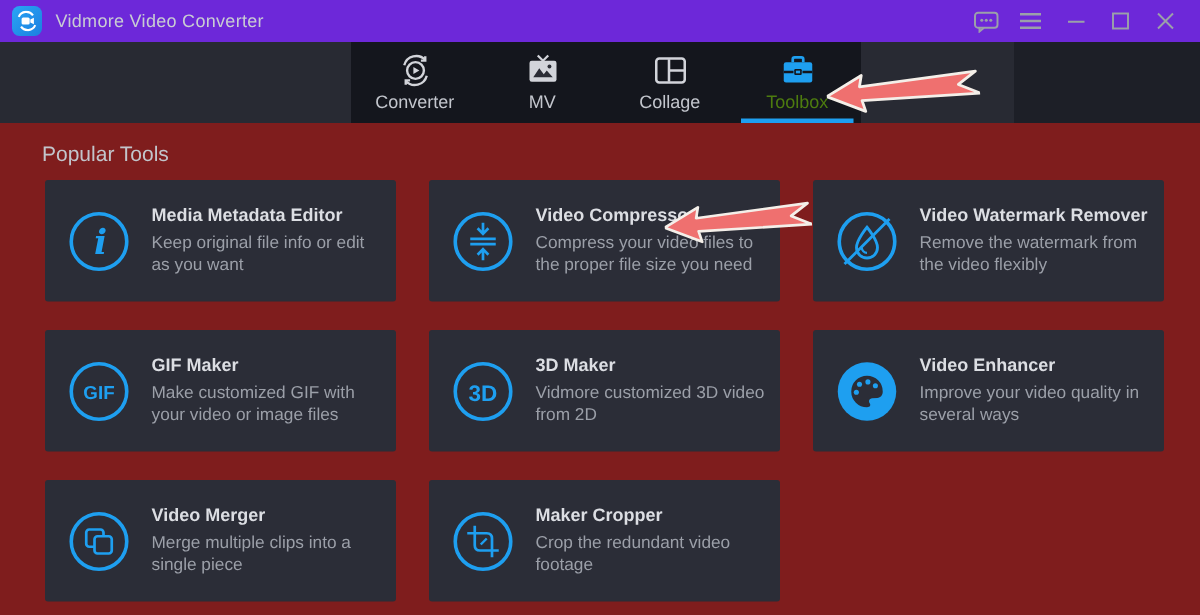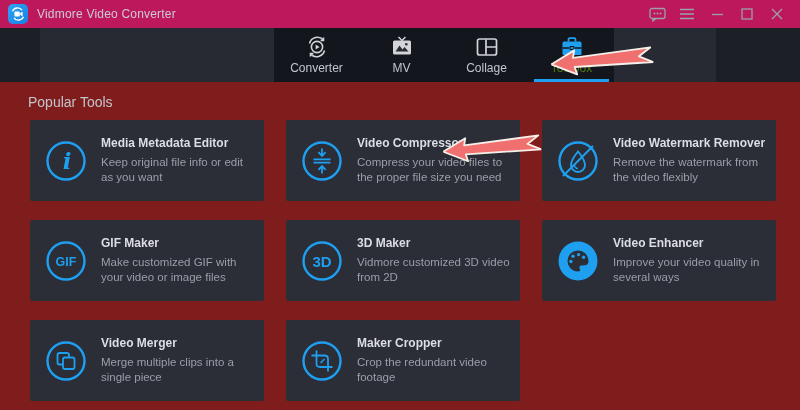--- a/index.html
+++ b/index.html
@@ -2,32 +2,32 @@
 <html><head>
 <meta charset="utf-8">
 <style>
   * { margin:0; padding:0; box-sizing:border-box; }
   html,body { width:800px; height:410px; overflow:hidden; background:#1d1f27;
     font-family:"Liberation Sans", sans-serif; }
   #app { position:relative; width:800px; height:410px; background:#1d1f27; }
 
   
   .titlebar { position:absolute; left:0; top:0; width:800px; height:28px;
-    background:#be185d; display:flex; align-items:center; }
+    background:#6d28d9; display:flex; align-items:center; }
   .logo { width:20px; height:20px; margin:0 0 0 8px; border-radius:5px;
     background:linear-gradient(135deg,#2aa5f5,#1b7fe0);
     display:flex; align-items:center; justify-content:center; }
   .app-title { color:#c9ccd3; font-size:12px; margin-left:9px; letter-spacing:.2px; }
   .win-controls { margin-left:auto; display:flex; align-items:center; gap:0; padding-right:8px; }
   .wc-btn { width:30px; height:26px; display:flex; align-items:center; justify-content:center;
     color:#9ba0a9; cursor:default; }
   .wc-btn svg { display:block; }
 
   
-  .navband { position:absolute; left:0; top:28px; width:676px; height:54px; background:#282a33;margin-left:40px; }
+  .navband { position:absolute; left:0; top:28px; width:676px; height:54px; background:#282a33; }
   .nav-panel { position:absolute; left:234px; top:0; width:340px; height:54px;
     background:#14161d; display:flex; }
   .tab { width:85px; height:54px; display:flex; flex-direction:column; align-items:center;
     justify-content:flex-start; padding-top:7px; position:relative; }
   .tab .t-icon { height:24px; display:flex; align-items:center; justify-content:center; }
   .tab .t-label { font-size:12px; color:#c3c6cd; margin-top:2px; }
   .tab.active .t-label { color:#4d7c0f; }
   .tab-underline { position:absolute; left:5px; bottom:0; width:75px; height:3px;
     background:#1e9ff0; }
 

